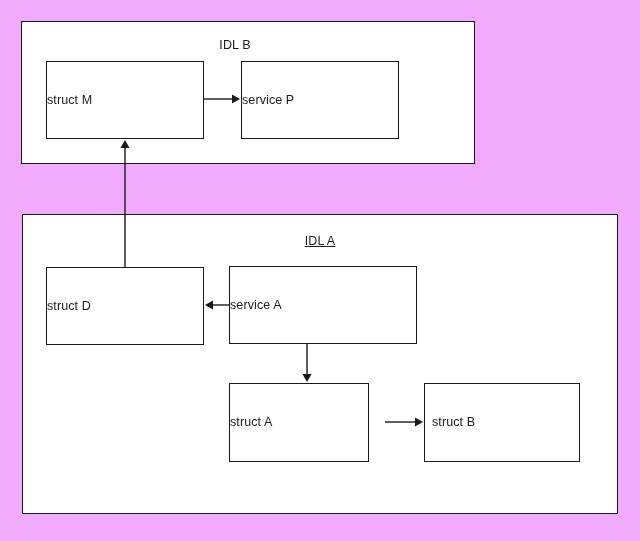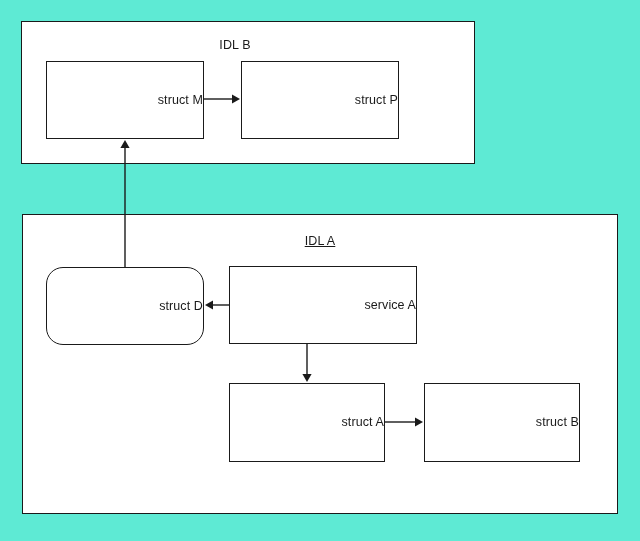--- a/index.html
+++ b/index.html
@@ -7,37 +7,37 @@
     padding: 0;
     background: #ffffff;
   }
   body {
     font-family: "Liberation Sans", sans-serif;
   }
   #canvas {
     position: relative;
     width: 640px;
     height: 541px;
-    background: #5eead4;
+    background: #f0abfc;
     overflow: hidden;
   }
   .group-box {
     position: absolute;
     box-sizing: border-box;
     border: 1.4px solid #1a1a1a;
     background: #ffffff;
   }
   .node-box {
     position: absolute;
     box-sizing: border-box;
     border: 1.4px solid #1a1a1a;
     background: #ffffff;
     display: flex;
     align-items: center;
-    justify-content: flex-end;
+    justify-content: flex-start;
   }
   .node-label {
     font-size: 12.5px;
     color: #1a1a1a;
     line-height: 1;
     letter-spacing: 0.1px;
     white-space: nowrap;
   }
   .group-label {
     position: absolute;
@@ -66,32 +66,32 @@
   <div class="group-box" id="group-idl-b" style="left: 21px; top: 21px; width: 454px; height: 143px;"></div>
   <div class="group-label" id="label-idl-b" style="left: 235px; top: 39px;">IDL B</div>
 
   <div class="group-box" id="group-idl-a" style="left: 22px; top: 214px; width: 596px; height: 300px;"></div>
   <div class="group-label" id="label-idl-a" style="left: 320px; top: 235px; text-decoration: underline;">IDL A</div>
 
   <div class="node-box" id="node-struct-m" style="left: 46px; top: 61px; width: 158px; height: 78px;">
     <span class="node-label">struct M</span>
   </div>
   <div class="node-box" id="node-struct-p" style="left: 241px; top: 61px; width: 158px; height: 78px;">
-    <span class="node-label">struct P</span>
+    <span class="node-label">service P</span>
   </div>
-  <div class="node-box" id="node-struct-d" style="left: 46px; top: 267px; width: 158px; height: 78px; border-radius: 17px;">
+  <div class="node-box" id="node-struct-d" style="left: 46px; top: 267px; width: 158px; height: 78px;">
     <span class="node-label">struct D</span>
   </div>
   <div class="node-box" id="node-service-a" style="left: 229px; top: 266px; width: 188px; height: 78px;">
     <span class="node-label">service A</span>
   </div>
-  <div class="node-box" id="node-struct-a" style="left: 229px; top: 383px; width: 156px; height: 79px;">
+  <div class="node-box" id="node-struct-a" style="left: 229px; top: 383px; width: 140px; height: 79px;">
     <span class="node-label">struct A</span>
   </div>
-  <div class="node-box" id="node-struct-b" style="left: 424px; top: 383px; width: 156px; height: 79px;">
+  <div class="node-box" id="node-struct-b" style="left: 424px; top: 383px; width: 156px; height: 79px; padding-left: 7px;">
     <span class="node-label">struct B</span>
   </div>
 
   <svg id="edges" viewBox="0 0 640 541" xmlns="http://www.w3.org/2000/svg">
       <g>
         <line x1="204" y1="99" x2="232" y2="99" stroke="#1a1a1a" stroke-width="1.4"></line>
         <polygon points="240,99 232,94.4 232,103.6" fill="#1a1a1a"></polygon>
       </g>
       <g>
         <line x1="125" y1="267" x2="125" y2="148" stroke="#1a1a1a" stroke-width="1.4"></line>

